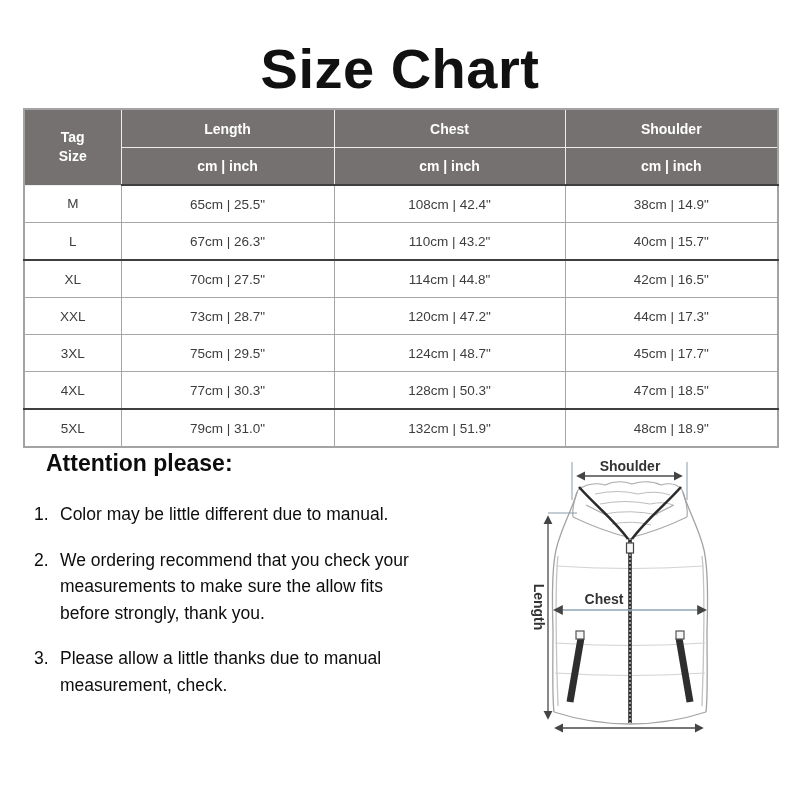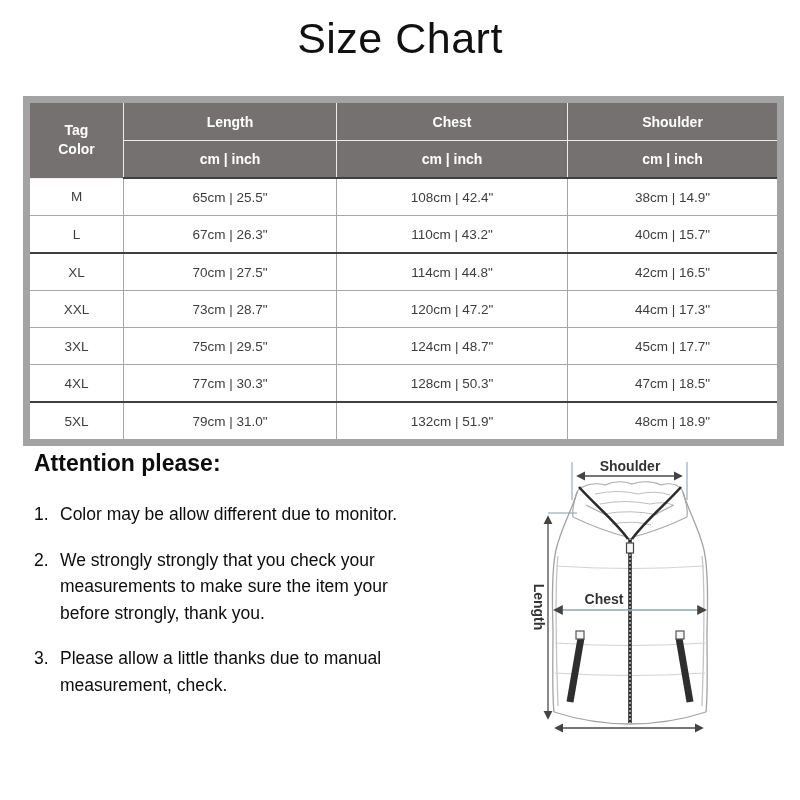--- a/index.html
+++ b/index.html
@@ -2,45 +2,45 @@
 <html><head>
 <meta charset="utf-8">
 <style>
   html,body{margin:0;padding:0;background:#fff;}
   body{
     width:800px;height:800px;position:relative;overflow:hidden;
     font-family:"Liberation Sans","DejaVu Sans",sans-serif;color:#1a1a1a;
   }
   
   .page-title{
-    position:absolute;top:14px;left:0;width:800px;text-align:center;
-    font-size:43px;font-weight:400;letter-spacing:.5px;color:#111;
+    position:absolute;top:36px;left:0;width:800px;text-align:center;
+    font-size:56px;font-weight:700;letter-spacing:.5px;color:#111;
   }
   
   table.size-table{
-    position:absolute;left:23px;top:96px;width:754px;
+    position:absolute;left:23px;top:108px;width:754px;
     border-collapse:collapse;table-layout:fixed;
-    border:7px solid #a3a3a3;
+    border:2px solid #a3a3a3;
   }
   table.size-table th{
     background:#767171;color:#fff;font-weight:700;font-size:14px;
     border:1px solid #ededed;text-align:center;vertical-align:middle;
   }
   tr.hrow1 th{height:35px;}
   tr.hrow2 th{height:34px;}
   th.corner div{line-height:19px;font-size:14px;}
   tr.hrow2 th, th.corner{border-bottom:2px solid #3f3f3f;}
   table.size-table td{
     height:34px;border:1px solid #a6a6a6;text-align:center;
     vertical-align:middle;font-size:13.5px;color:#3d3d3d;background:#fff;
   }
   tr.thick td{border-bottom:2px solid #3f3f3f;}
   
   .attention{position:absolute;left:34px;top:450px;width:446px;}
-  .attention-heading{font-size:23px;font-weight:700;color:#0d0d0d;margin:0 0 24px 0;}
+  .attention-heading{font-size:23px;font-weight:700;color:#0d0d0d;margin:0 0 24px 12px;}
   .note{display:flex;margin-bottom:19px;font-size:17.5px;line-height:26.5px;color:#0d0d0d;}
   .note .num{flex:none;width:26px;}
   
   .vest-diagram{position:absolute;left:500px;top:450px;width:300px;height:316px;}
   svg text{font-family:"Liberation Sans","DejaVu Sans",sans-serif;}
   .dim-label{font-size:14px;font-weight:700;fill:#333;}
 </style>
 </head>
 <body>
 
@@ -50,21 +50,21 @@
   <colgroup>
     <col style="width:97px">
       <col style="width:213px">
       <col style="width:231px">
       <col style="width:213px">
   </colgroup>
   <thead>
     <tr class="hrow1">
       <th class="corner" rowspan="2">
         <div>Tag</div>
-        <div>Color</div>
+        <div>Size</div>
       </th>
       <th>Length</th>
       <th>Chest</th>
       <th>Shoulder</th>
     </tr>
     <tr class="hrow2">
       <th>cm | inch</th>
       <th>cm | inch</th>
       <th>cm | inch</th>
     </tr>
@@ -114,29 +114,29 @@
     </tr>
   </tbody>
 </table>
 
 <div class="attention">
   <h2 class="attention-heading">Attention please:</h2>
 
   <div class="note">
     <div class="num">1.</div>
     <div class="note-lines">
-      <div>Color may be allow different due to monitor.</div>
+      <div>Color may be little different due to manual.</div>
     </div>
   </div>
 
   <div class="note">
     <div class="num">2.</div>
     <div class="note-lines">
-      <div>We strongly strongly that you check your</div>
-      <div>measurements to make sure the item your</div>
+      <div>We ordering recommend that you check your</div>
+      <div>measurements to make sure the allow fits</div>
       <div>before strongly, thank you.</div>
     </div>
   </div>
 
   <div class="note">
     <div class="num">3.</div>
     <div class="note-lines">
       <div>Please allow a little thanks due to manual</div>
       <div>measurement, check.</div>
     </div>

